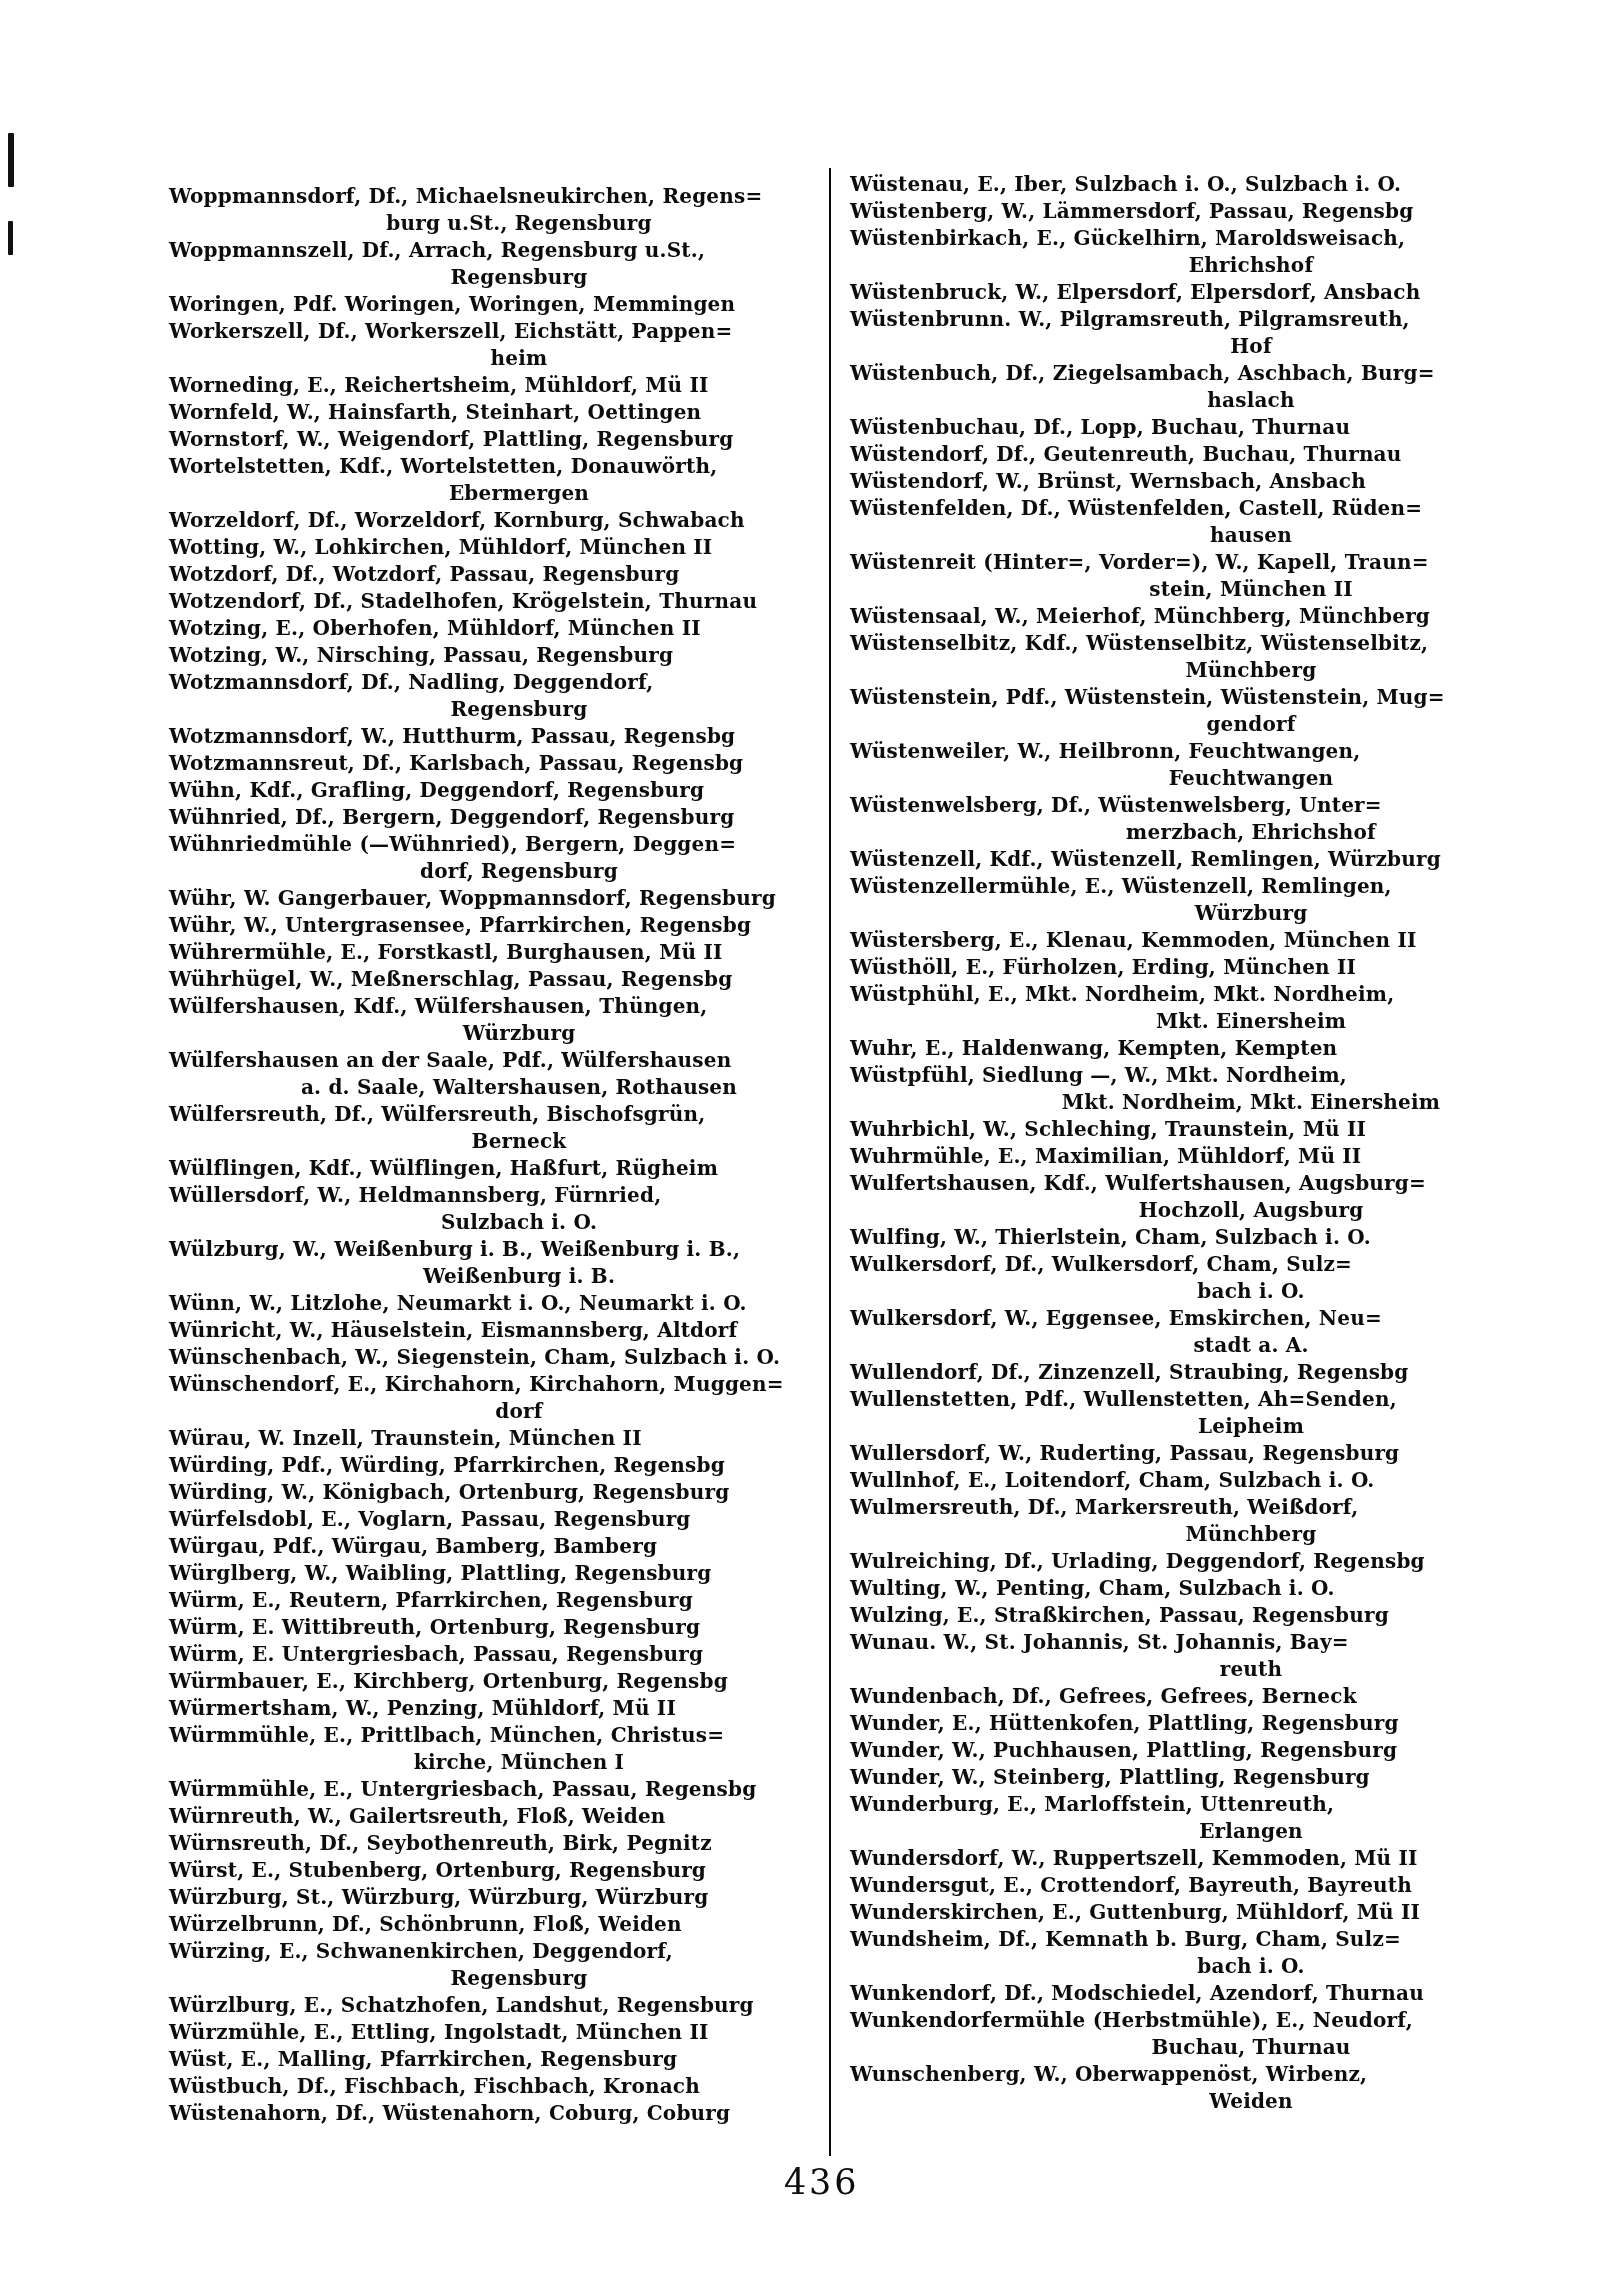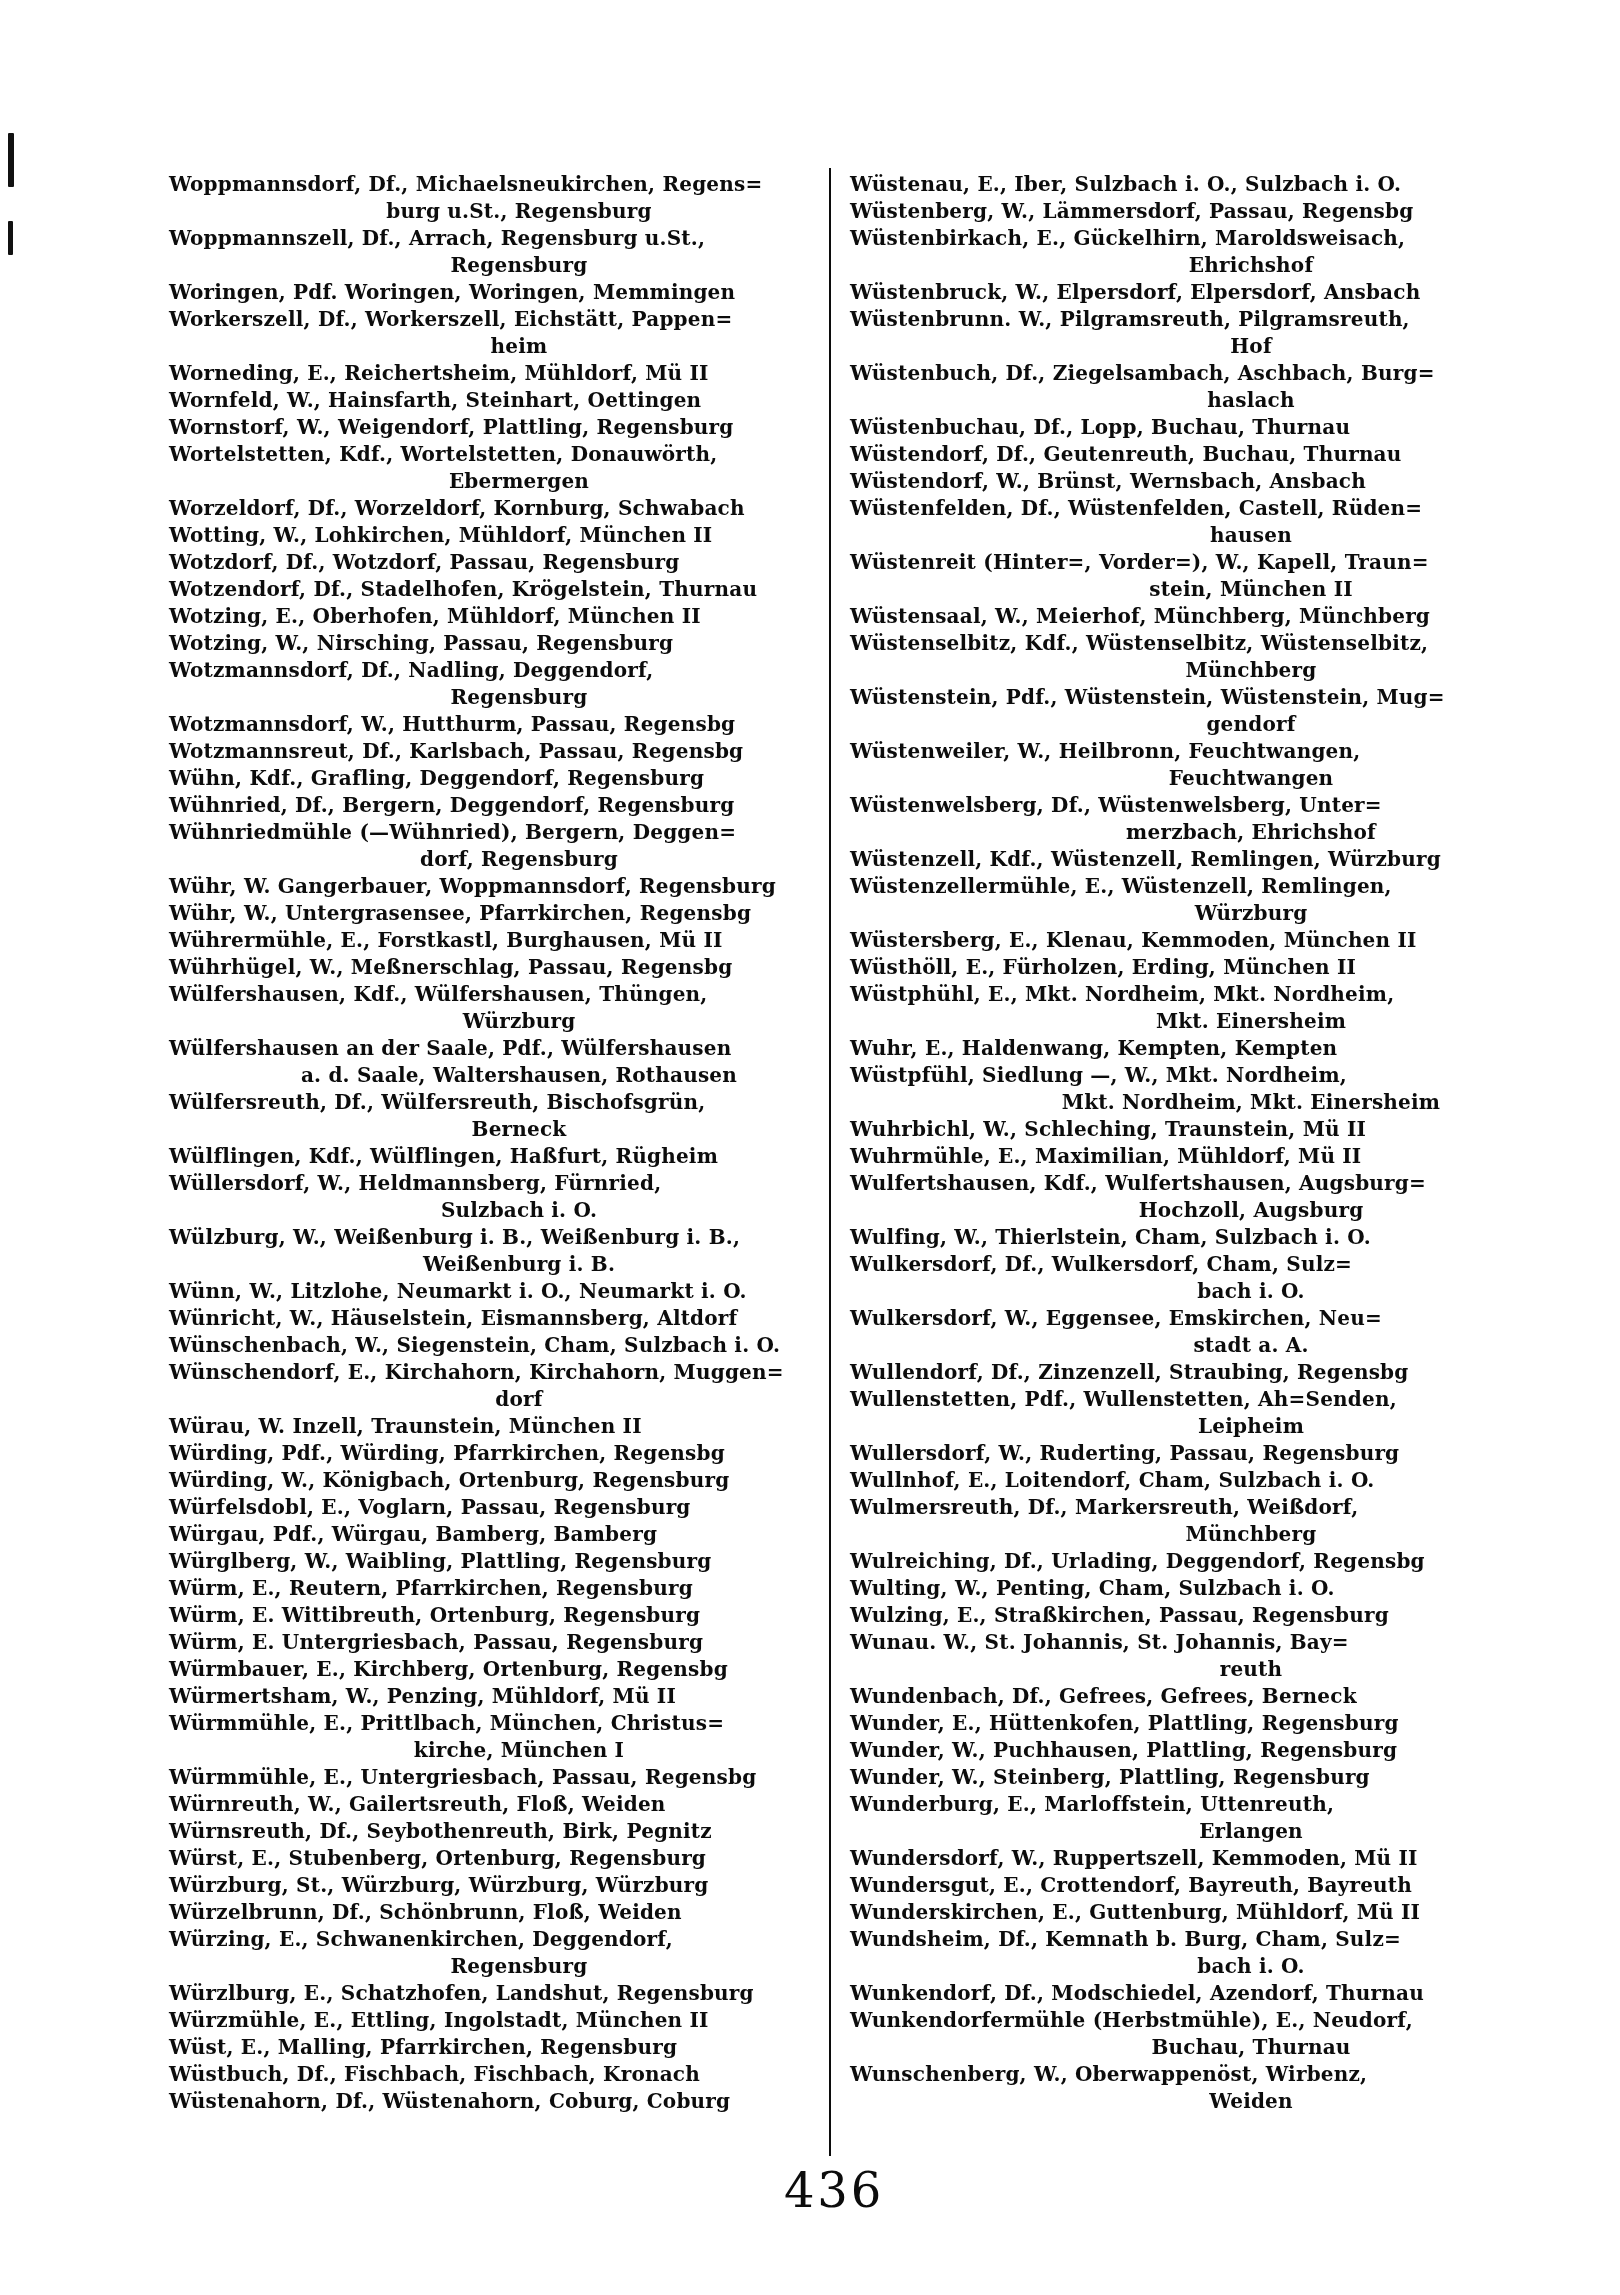--- a/index.html
+++ b/index.html
@@ -17,38 +17,38 @@
     inset: 0;
   }
   .column {
     position: absolute;
     top: 171px;
     font-size: 20px;
     font-weight: 700;
     line-height: 27px;
     letter-spacing: 0.2px;
   }
-  .column.left  { left: 169px;  width: 655px; }
+  .column.left  { left: 169px;  width: 655px; margin-top: 12px; }
   .column.right { left: 850px; width: 757px; }
   .entry { margin: 0; }
   .line { white-space: nowrap; }
   .line.cont { padding-left: 45px; text-align: center; }
   .divider {
     position: absolute;
     left: 829px;
     top: 168px;
     width: 2.3px;
     height: 1988px;
     background: #0c0c0c;
   }
   .page-number {
     position: absolute;
     left: 784px;
     top: 2162px;
-    font-size: 48px;
+    font-size: 35px;
     font-weight: 400;
     letter-spacing: 2.8px;
   }
   .scan-mark {
     position: absolute;
     background: #111111;
     border-radius: 1.1px;
   }
   .scan-mark.m1 { left: 8px; top: 133px; width: 6.2px; height: 54px; }
   .scan-mark.m2 { left: 8px; top: 221px; width: 5.1px;  height: 34px; }

